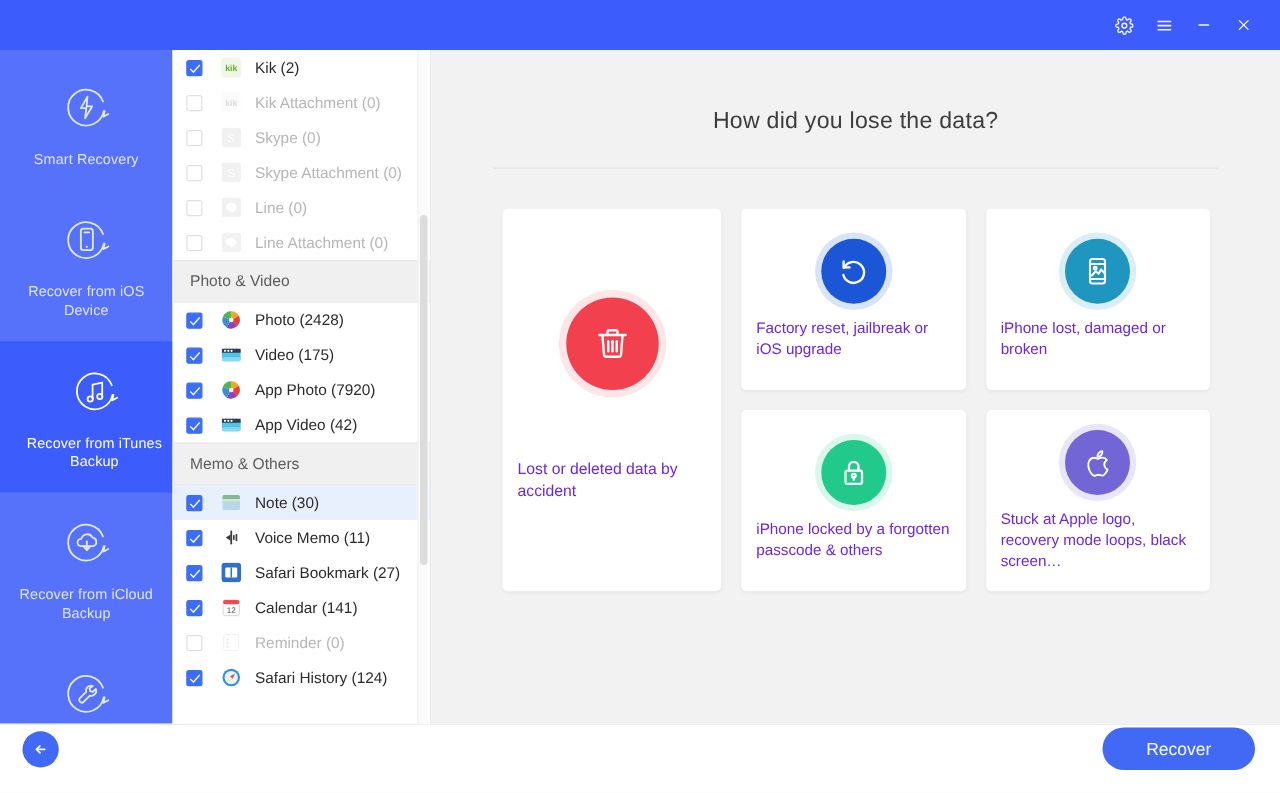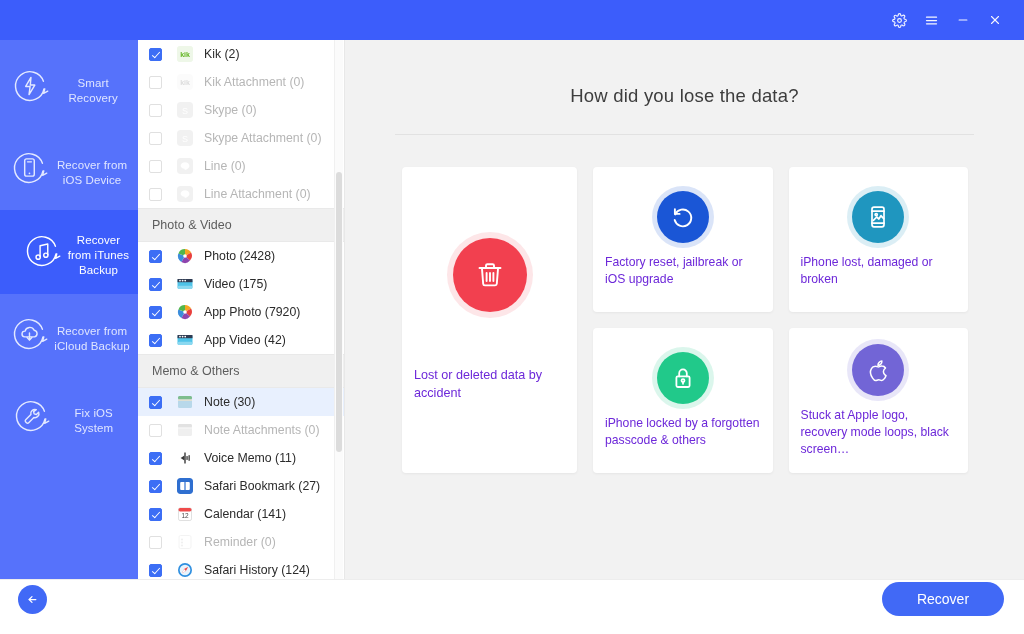--- a/index.html
+++ b/index.html
@@ -47,21 +47,21 @@
     width: 138px;
     flex: 0 0 138px;
     background: #5672fb;
     display: flex;
     flex-direction: column;
     padding-top: 6px;
   }
   .side-item {
     padding: 14px 6px 16px;
     display: flex;
-    flex-direction: row;
+    flex-direction: column;
     align-items: center;
     cursor: pointer;
     color: #dfe5ff;
   }
   .side-item.active { background: #3c5dfb; color: #ffffff; padding-left: 19px; }
   .side-ico { width: 52px; height: 52px; display: flex; align-items: center; justify-content: center; }
   .side-ico svg { display:block; }
   .side-label {
     margin-top: 9px;
     font-size: 11.5px;
@@ -513,31 +513,20 @@
             <span class="fl-ico">
               <svg width="16" height="16" viewBox="0 0 16 16">
                 <rect x="1" y="2" width="14" height="12" rx="1.5" fill="#b8d8ea"></rect>
                 <rect x="1" y="2" width="14" height="3.4" rx="1.5" fill="#7dbd8e"></rect>
                 <rect x="1" y="5.4" width="14" height="1.4" fill="#e9e2cf"></rect>
               </svg>
             </span>
             <span class="fl-name">Note (30)</span>
           </div>
 
-          <div class="fl-row dim">
-            <span class="cbx dim"></span>
-            <span class="fl-ico">
-              <svg width="16" height="16" viewBox="0 0 16 16">
-                <rect x="1" y="2" width="14" height="12" rx="1.5" fill="#b8d8ea"></rect>
-                <rect x="1" y="2" width="14" height="3.4" rx="1.5" fill="#7dbd8e"></rect>
-                <rect x="1" y="5.4" width="14" height="1.4" fill="#e9e2cf"></rect>
-              </svg>
-            </span>
-            <span class="fl-name">Note Attachments (0)</span>
-          </div>
 
           <div class="fl-row">
             <span class="cbx on"></span>
             <span class="fl-ico">
               <svg width="16" height="16" viewBox="0 0 16 16">
                 <rect x="7.3" y="2.5" width="1.4" height="11" fill="#3a3a3a"></rect>
                 <path d="M7.4 5.5L3.6 8l3.8 2.5z" fill="#3a3a3a"></path>
                 <rect x="9.4" y="6.1" width="1.3" height="3.8" fill="#3a3a3a"></rect>
                 <rect x="11.5" y="5.2" width="1.3" height="5.6" fill="#3a3a3a"></rect>
               </svg>

